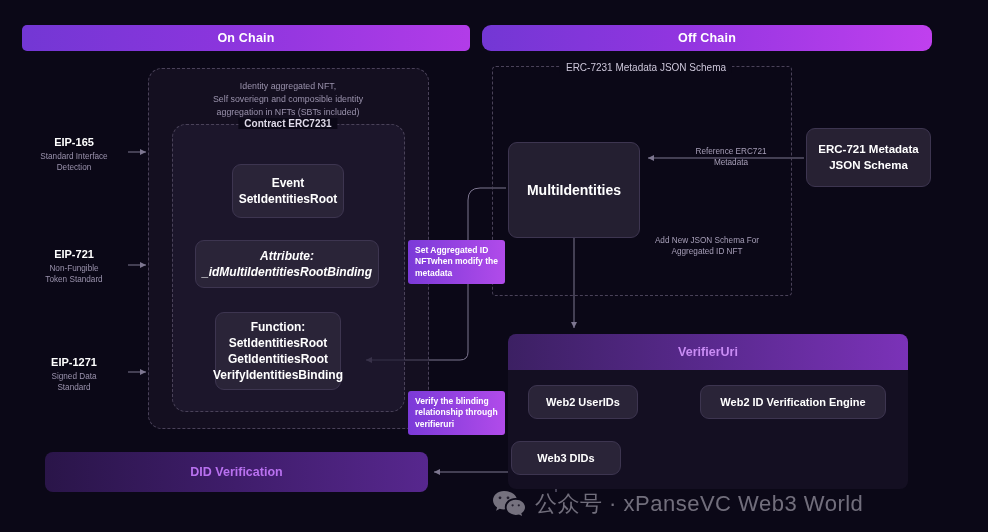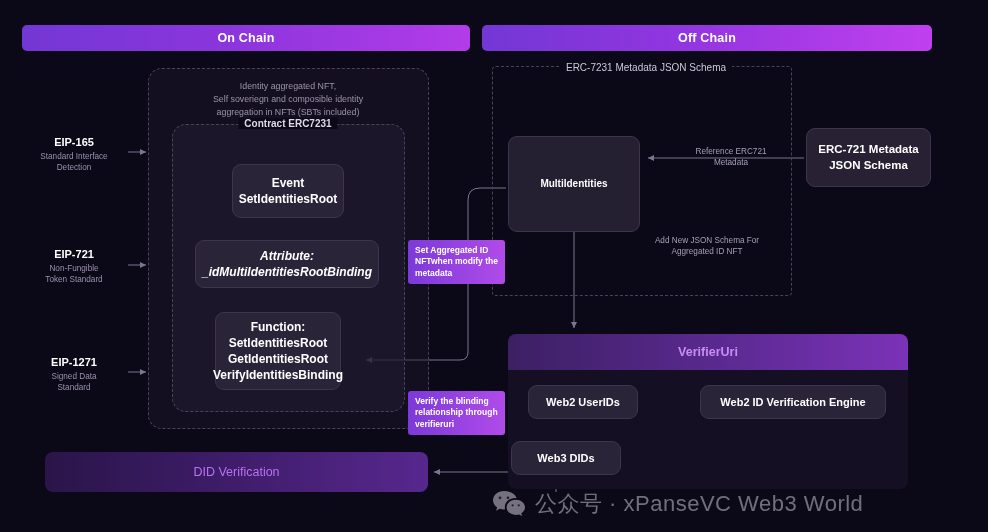--- a/index.html
+++ b/index.html
@@ -30,20 +30,21 @@
     letter-spacing: .2px;
     color: #ffffff;
   }
   #banner-onchain {
     left: 22px; top: 25px; width: 448px;
     background: linear-gradient(90deg, #7337d4 0%, #8b35dd 45%, #b23ce8 100%);
   }
   #banner-offchain {
     left: 482px; top: 25px; width: 450px;
     background: linear-gradient(90deg, #7337d4 0%, #9235e0 45%, #c040ee 100%);
+    border-radius: 9px;
   }
 
   
   .dashed-box {
     position: absolute;
     border: 1px dashed #4a4259;
     border-radius: 14px;
     box-sizing: border-box;
   }
   #outer-onchain {
@@ -91,21 +92,21 @@
     align-items: center;
     justify-content: center;
     text-align: center;
     font-weight: bold;
     color: #ffffff;
     line-height: 1.35;
   }
   #card-event      { left: 232px; top: 164px; width: 112px; height: 54px; font-size: 12px; }
   #card-attribute  { left: 195px; top: 240px; width: 184px; height: 48px; font-size: 12px; }
   #card-function   { left: 215px; top: 312px; width: 126px; height: 78px; font-size: 12px; }
-  #card-multi      { left: 508px; top: 136px; width: 132px; height: 96px; font-size: 10px;
+  #card-multi      { left: 508px; top: 142px; width: 132px; height: 96px; font-size: 14px;
                      background: #241f31; }
   #card-erc721     { left: 806px; top: 128px; width: 125px; height: 59px; font-size: 11.5px;
                      background: #272133; }
 
   #card-web2users  { left: 528px; top: 385px; width: 110px; height: 34px; font-size: 11px;
                      background: #2a2438; }
   #card-web2engine { left: 700px; top: 385px; width: 186px; height: 34px; font-size: 11px;
                      background: #2a2438; }
   #card-web3dids   { left: 511px; top: 441px; width: 110px; height: 34px; font-size: 11px;
                      background: #2a2438; }
@@ -134,21 +135,21 @@
   #did-bar {
     position: absolute;
     left: 45px; top: 452px; width: 383px; height: 40px;
     box-sizing: border-box;
     border-radius: 8px;
     background: linear-gradient(90deg, #2a1549 0%, #3f1d6b 50%, #57278e 100%);
     display: flex;
     align-items: center;
     justify-content: center;
     font-size: 12.5px;
-    font-weight: normal;
+    font-weight: bold;
     color: #b971f0;
   }
 
   
   .chip {
     position: absolute;
     box-sizing: border-box;
     border-radius: 3px;
     padding: 5px 7px;
     font-size: 8.5px;

